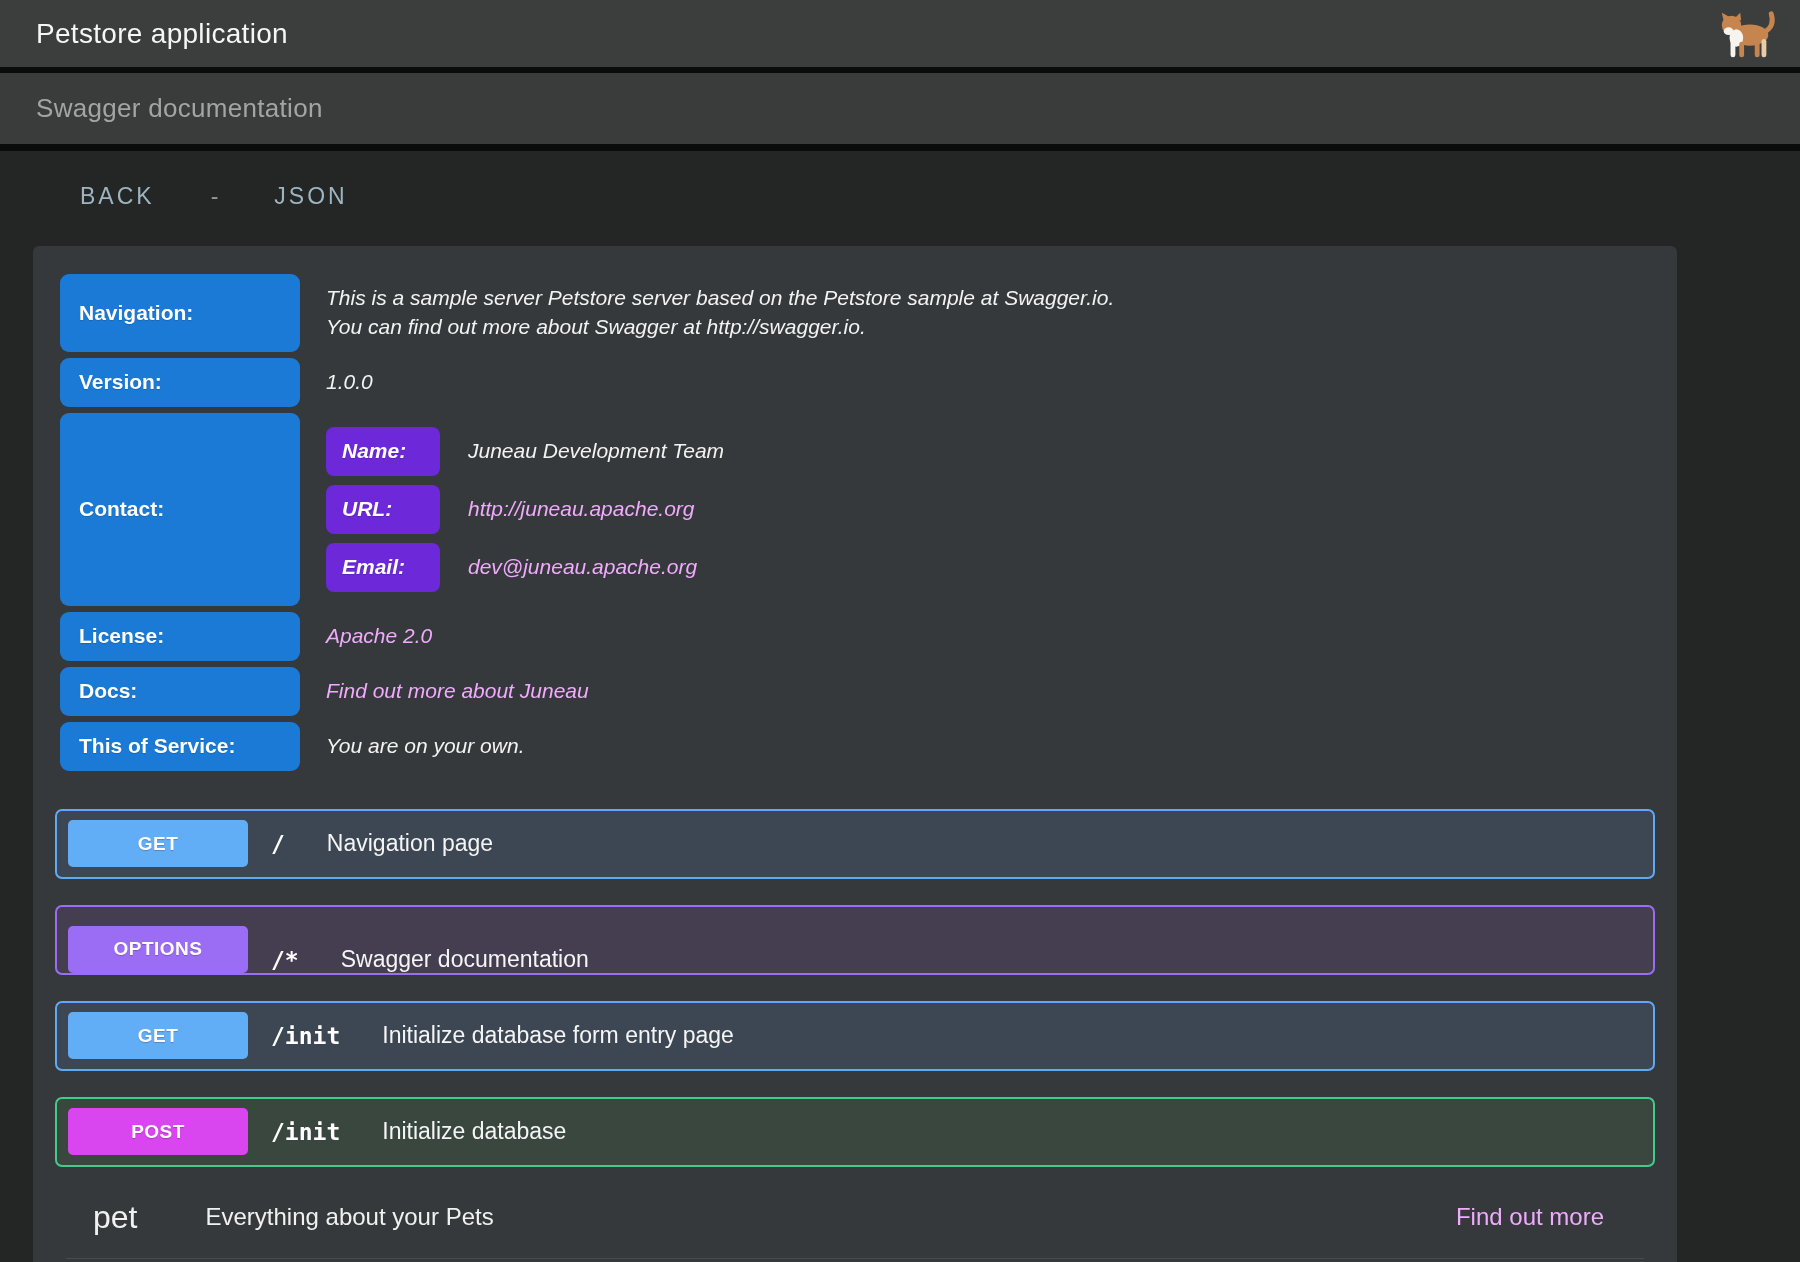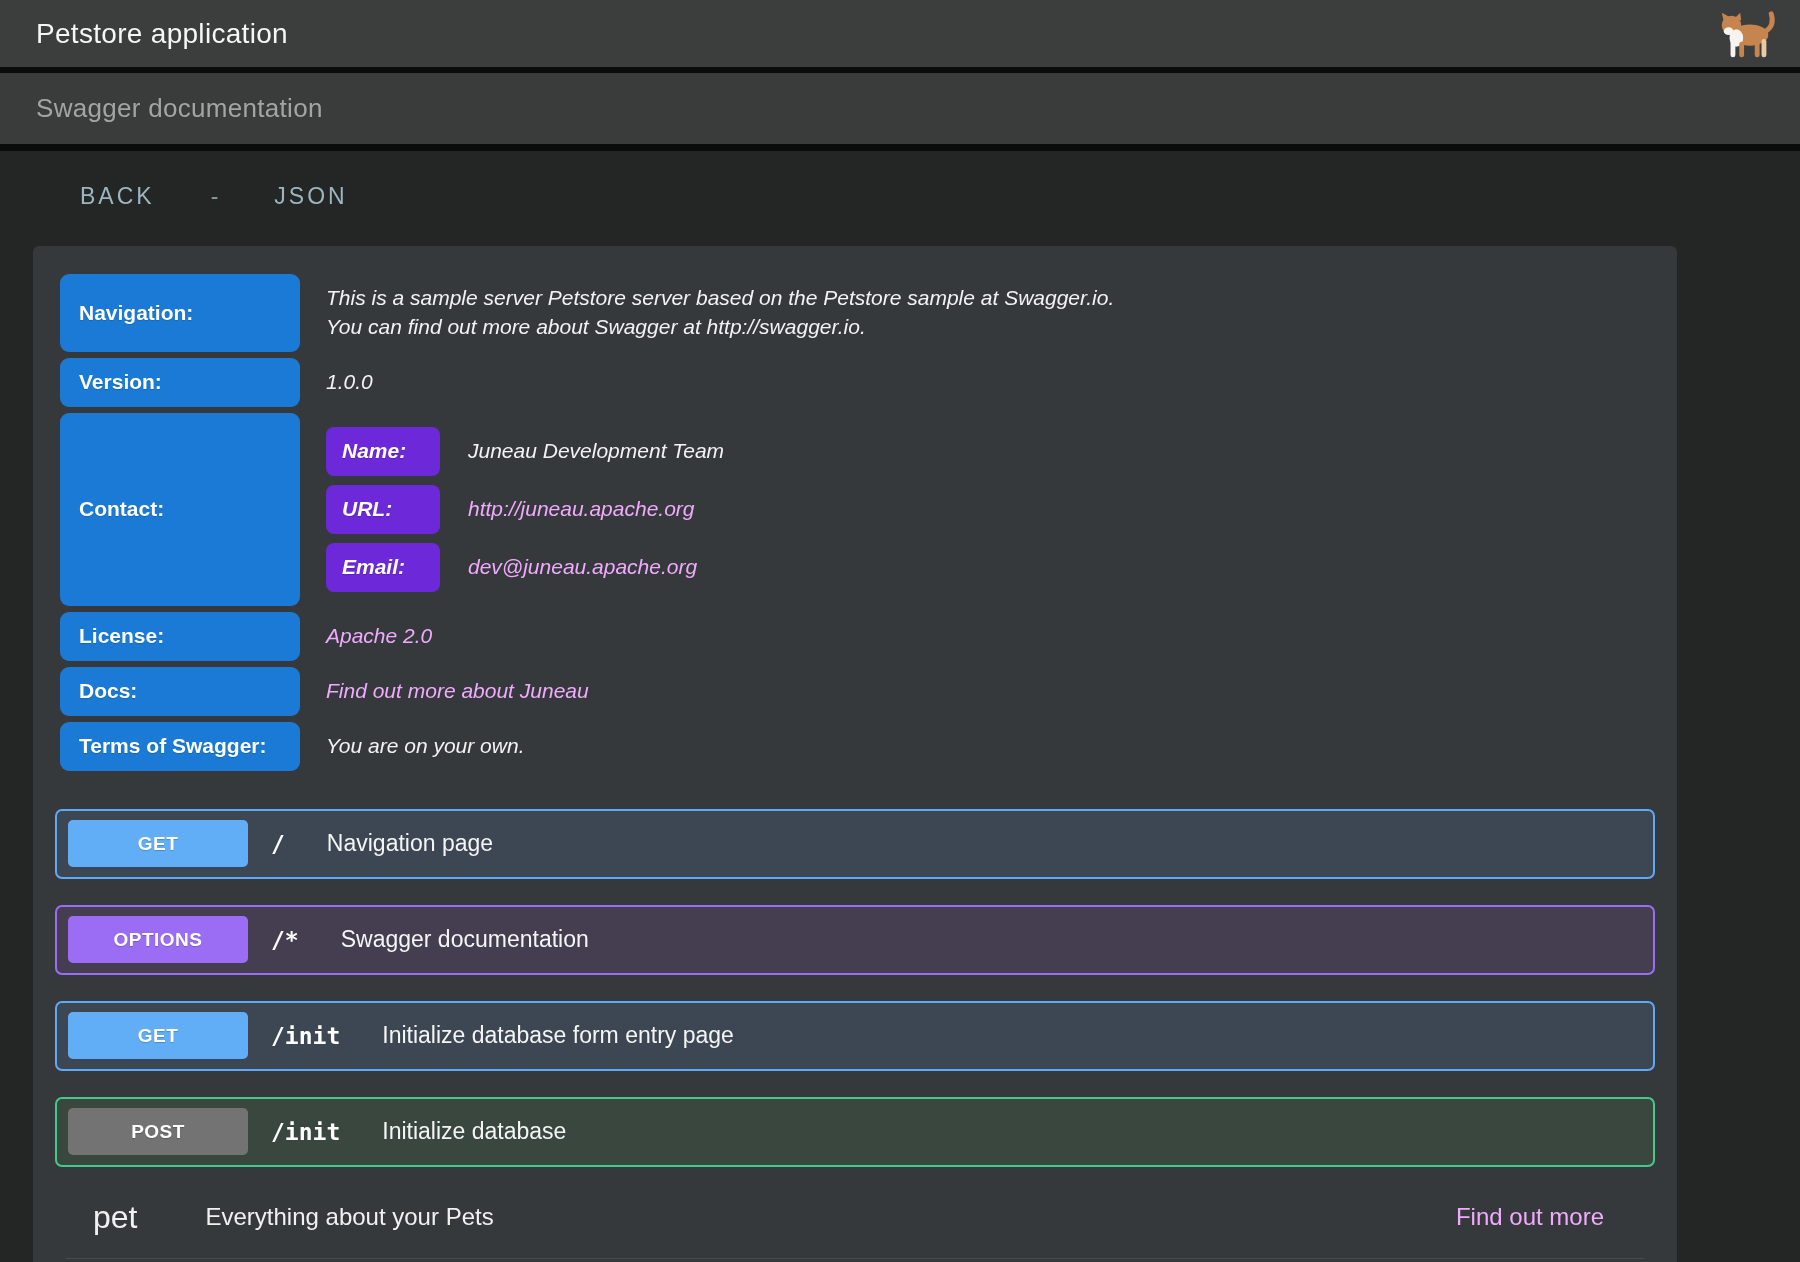--- a/index.html
+++ b/index.html
@@ -78,32 +78,32 @@
 
   
   .ops { margin-top: 38px; }
   .op-row {
     height: 70px; border-radius: 7px;
     display: flex; align-items: center;
     padding-left: 11px; margin-bottom: 26px;
     cursor: pointer;
   }
   .op-get     { background: #3d4653; border: 2px solid #5fa9f7; }
-  .op-options { background: #443e50; border: 2px solid #9b6df5; }
+  .op-options { background: #443e50; border: 2px solid #9b6df5; align-items: flex-end; }
   .op-post    { background: #3a473f; border: 2px solid #43ca8d; }
 
   .method {
     width: 180px; flex: 0 0 180px; height: 47px; border-radius: 5px;
     display: flex; align-items: center; justify-content: center;
     color: #fff; font-weight: bold; font-size: 19px; letter-spacing: .5px;
     text-shadow: 0 1px 1px rgba(0,0,0,.2);
   }
   .m-get     { background: #61aef7; }
   .m-options { background: #9b6df5; }
-  .m-post    { background: #737373; }
+  .m-post    { background: #d946ef; }
 
   .op-path {
     font-family: "DejaVu Sans Mono", "Liberation Mono", monospace;
     font-weight: bold; font-size: 23px; color: #ffffff;
     margin-left: 23px; margin-right: 42px; white-space: pre;
   }
   .op-summary { font-size: 23px; color: #f4f5f5; }
 
   
   .tag-row {
@@ -204,21 +204,21 @@
         <div class="lcell">
             <div class="lbl">Docs:</div>
           </div>
         <div class="vcell">
             <a class="link">Find out more about Juneau</a>
           </div>
       </div>
 
       <div class="irow">
         <div class="lcell">
-            <div class="lbl">Terms of Swagger:</div>
+            <div class="lbl">This of Service:</div>
           </div>
         <div class="vcell">You are on your own.</div>
       </div>
 
     </div>
 
     <div class="ops">
 
       <div class="op-row op-get">
         <div class="method m-get">GET</div>

